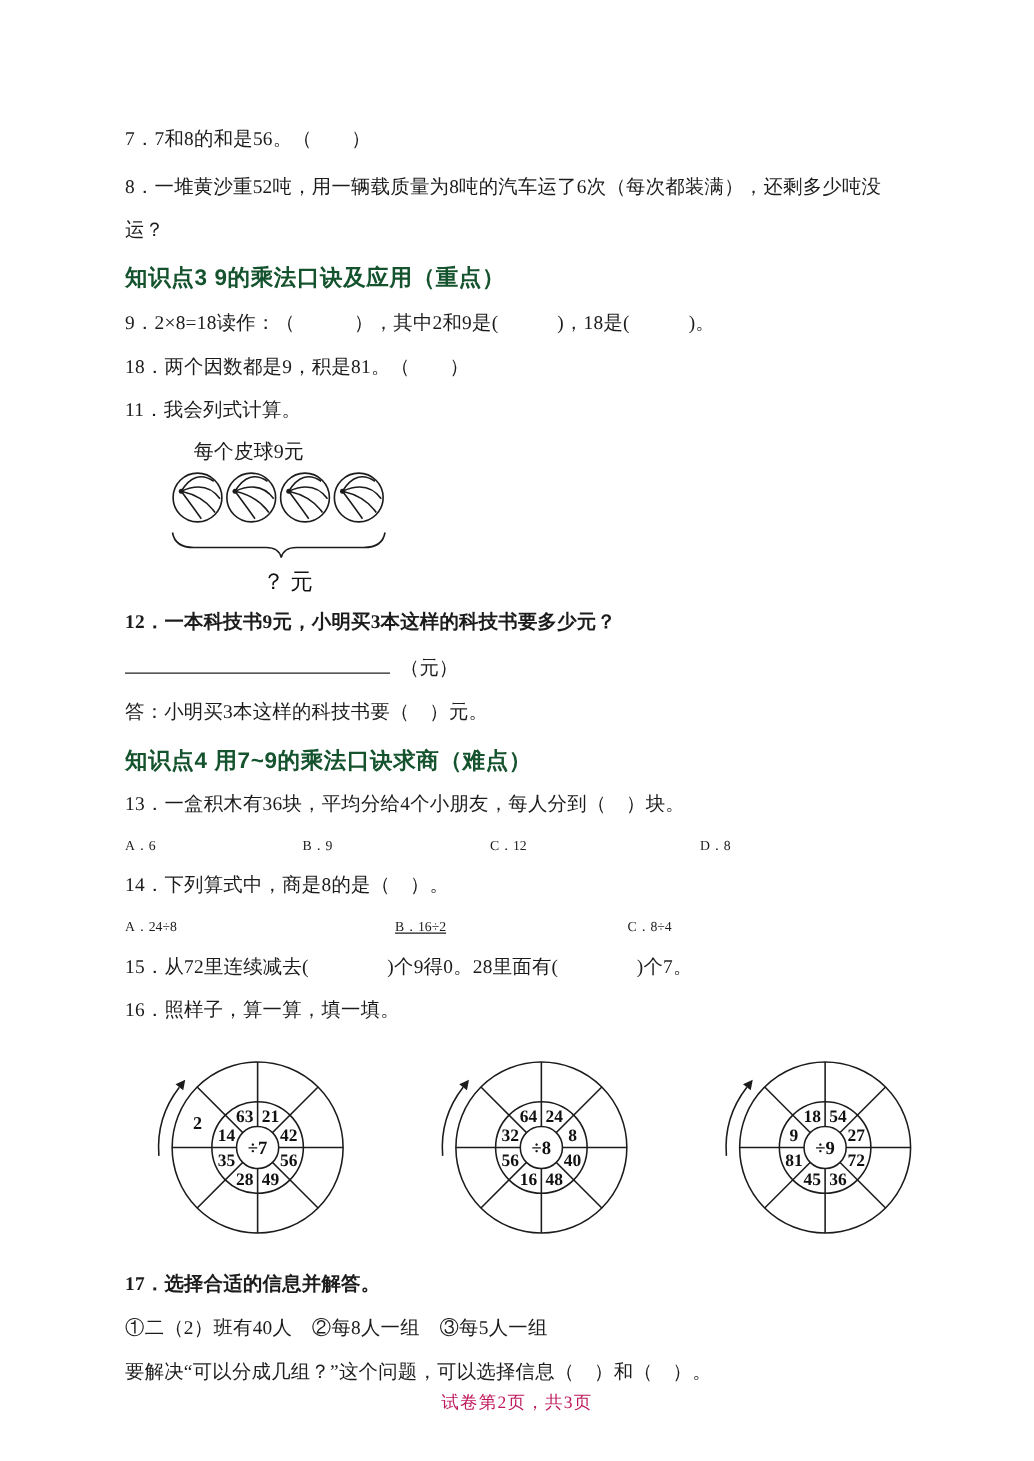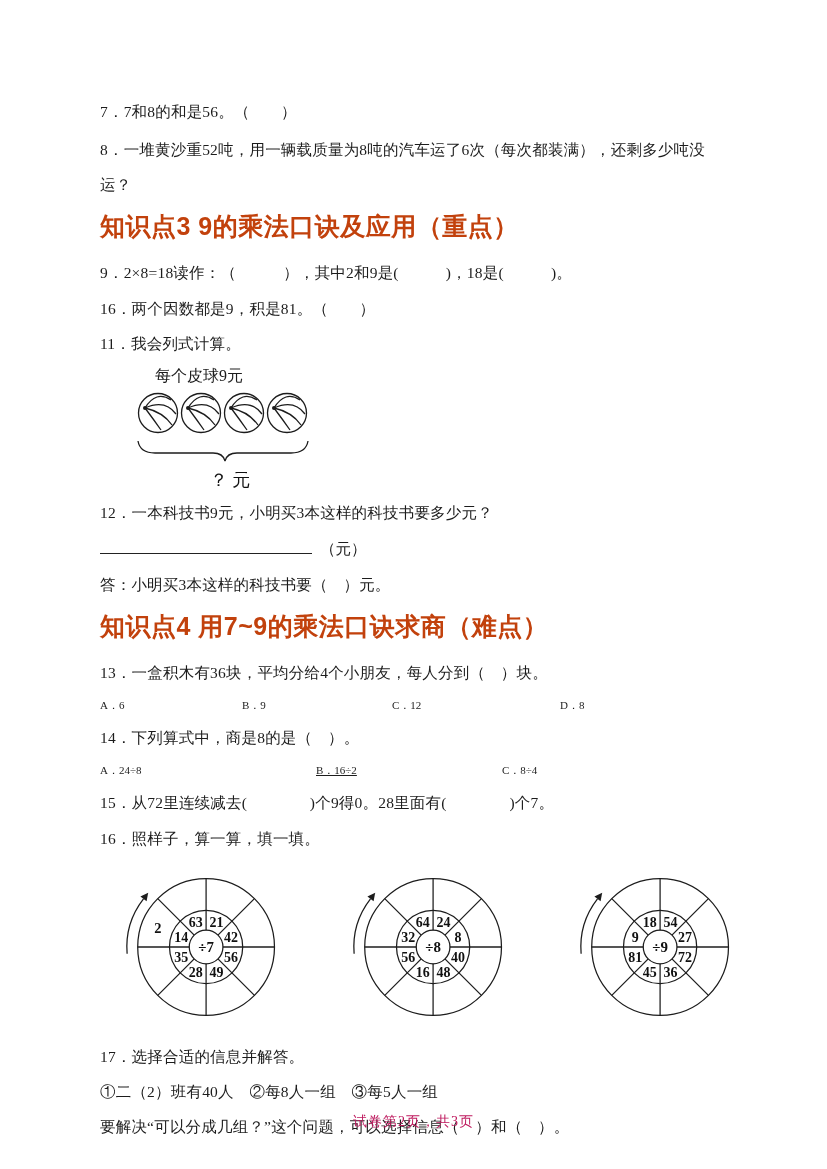--- a/index.html
+++ b/index.html
@@ -10,27 +10,27 @@
     box-sizing:border-box;
     padding:102px 86px 0 100px;
     font-family:"Liberation Serif","DejaVu Serif",serif;
     color:#1c1c1c;
     overflow:hidden;
     border-radius:11px;
   }
   p{margin:0;}
   .line{font-size:15.5px;line-height:1.3;margin-top:15px;letter-spacing:.2px;}
   .mt0{margin-top:0;}
-  .mt10{margin-top:10px;}
+  .mt10{margin-top:10px;font-weight:bold;}
   .mt12{margin-top:12px;}
   .mt18{margin-top:18px;}
   .kp-heading{
     font-family:"Liberation Sans","DejaVu Sans",sans-serif;
-    font-weight:bold;font-size:25px;line-height:1.25;
-    margin-top:16px;color:#c2410c;letter-spacing:.5px;
+    font-weight:bold;font-size:18px;line-height:1.25;
+    margin-top:16px;color:#14532d;letter-spacing:.5px;
   }
   .fig-label{font-size:16px;margin:12px 0 0 55px;}
   .balls-svg{display:block;margin:4px 0 0 33px;}
   .balls circle,.balls path{stroke:#1c1c1c;stroke-width:1.3;fill:none;}
   .balls .hub{fill:#1c1c1c;stroke:none;}
   .balls text{font-size:18px;fill:#111;font-family:"Liberation Serif",serif;}
   .ans-row{margin-top:16px;font-size:15.5px;}
   .ans-line{
     display:inline-block;width:212px;height:14px;
     border-bottom:1.3px solid #222;margin-right:8px;
@@ -62,21 +62,21 @@
 <div class="page">
 
   <p class="line mt0">7．7和8的和是56。（　　）</p>
 
   <p class="line mt18">8．一堆黄沙重52吨，用一辆载质量为8吨的汽车运了6次（每次都装满），还剩多少吨没</p>
   <p class="line">运？</p>
 
   <h2 class="kp-heading">知识点3 9的乘法口诀及应用（重点）</h2>
 
   <p class="line mt12">9．2×8=18读作：（　　　），其中2和9是(　　　)，18是(　　　)。</p>
-  <p class="line">16．两个因数都是9，积是81。（　　）</p>
+  <p class="line">18．两个因数都是9，积是81。（　　）</p>
   <p class="line">11．我会列式计算。</p>
 
   <figure style="margin:0;">
     <p class="fig-label">每个皮球9元</p>
     <svg class="balls balls-svg" width="190" height="102" viewBox="0 0 190 102">
       <defs>
         <g id="ball">
           <circle cx="0" cy="0" r="19.5"></circle>
           <circle class="hub" cx="-13" cy="-5" r="2"></circle>
           <path d="M-13,-5 Q-2,-23 13,-13"></path>

